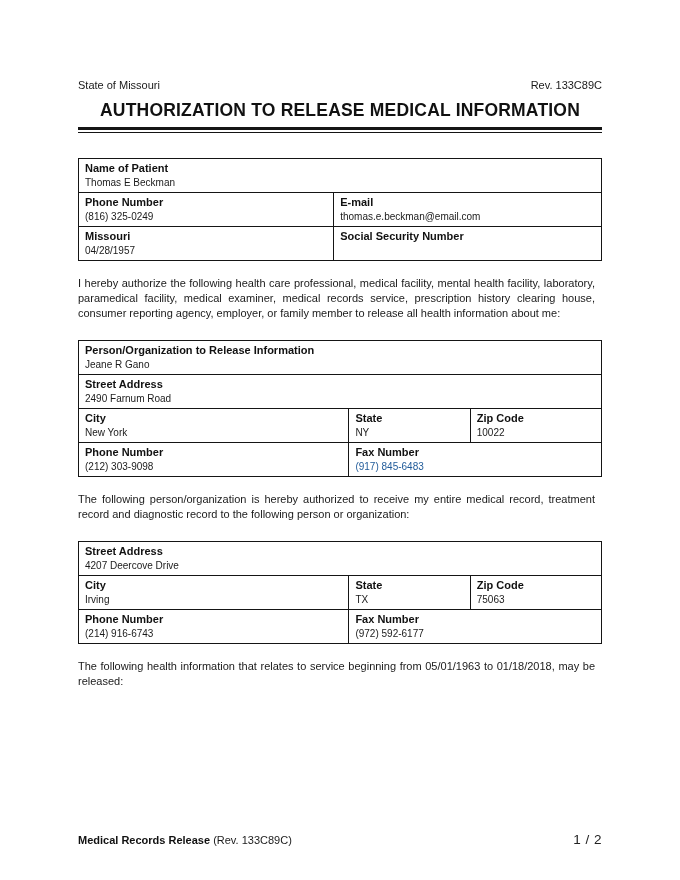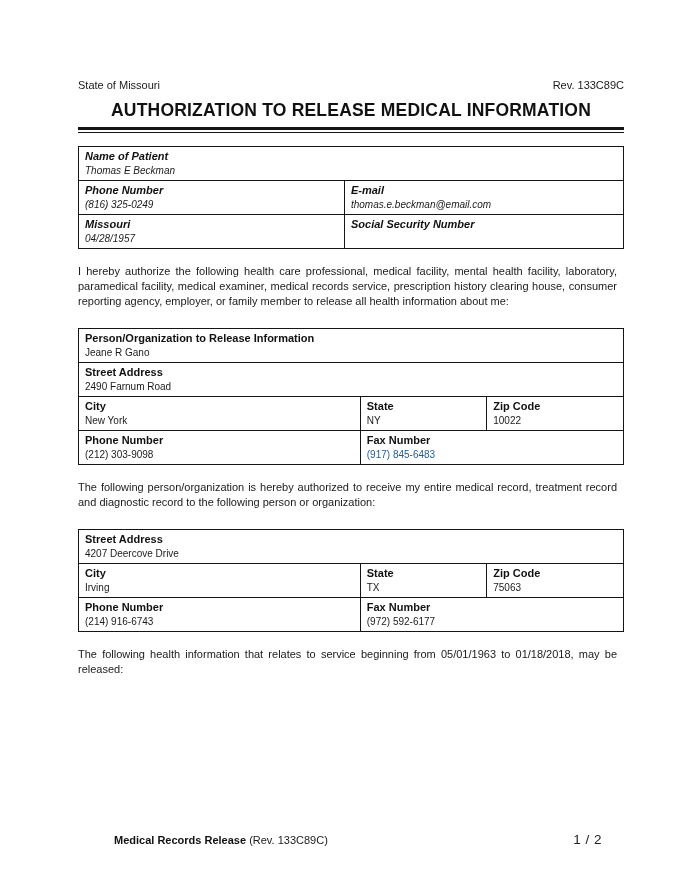--- a/index.html
+++ b/index.html
@@ -5,21 +5,21 @@
   * { box-sizing: border-box; }
   html, body { margin: 0; padding: 0; background: #ffffff; }
   .page {
     position: relative;
     width: 680px;
     height: 880px;
     margin: 0 auto;
     background: #ffffff;
     font-family: "Liberation Sans", sans-serif;
     color: #1a1a1a;
-    padding: 79px 56px 0 78px;
+    padding: 79px 78px 0 78px;
     overflow: hidden;
   }
   .meta-row {
     display: flex;
     justify-content: space-between;
     font-size: 11px;
     line-height: 13px;
     color: #1a1a1a;
   }
   .doc-title {
@@ -32,21 +32,21 @@
   }
   .rule { margin-top: 6px; }
   .rule .thick { height: 2.5px; background: #151515; }
   .rule .thin  { height: 1.5px; background: #151515; margin-top: 2px; }
 
   table.form {
     width: 100%;
     border-collapse: collapse;
     table-layout: fixed;
   }
-  .t-patient { margin-top: 13px; font-style: italic; }
+  .t-patient { margin-top: 25px; }
   .t-party   { margin-top: 19px; }
   table.form td {
     border: 1.5px solid #151515;
     padding: 2px 6px 2px 6px;
     vertical-align: top;
   }
   .lbl {
     font-weight: 700;
     font-size: 11px;
     line-height: 14px;
@@ -72,21 +72,21 @@
 
   .footer {
     position: absolute;
     left: 78px;
     right: 78px;
     bottom: 33px;
     display: flex;
     justify-content: space-between;
     align-items: baseline;
   }
-  .doc-id { font-size: 11px; color: #1a1a1a; margin-left: 36px; }
+  .doc-id { font-size: 11px; color: #1a1a1a; }
   .doc-id .name { font-weight: 700; color: #111111; }
   .page-num { font-size: 13.5px; color: #222222; letter-spacing: 0.5px; }
 </style>
 </head>
 <body>
 
 <div class="page">
 
   <div class="meta-row">
     <span>State of Missouri</span>

